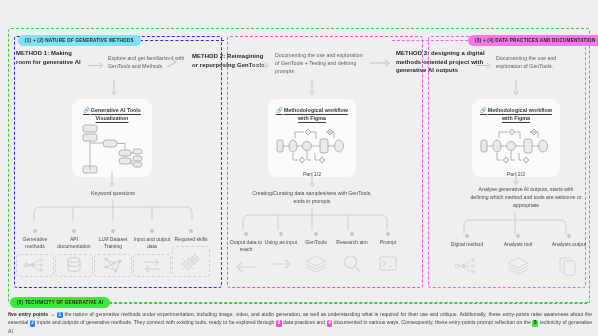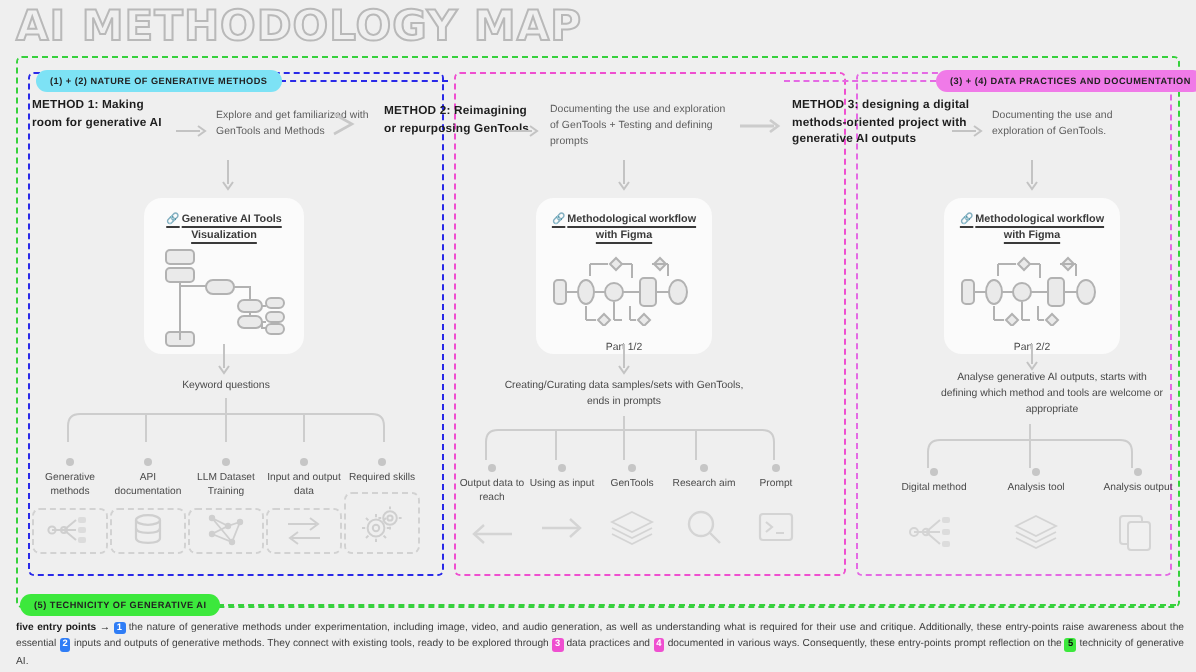--- a/index.html
+++ b/index.html
@@ -124,21 +124,20 @@
   .n2 { background: #2f7df6; }
   .n3 { background: #ef4fd0; }
   .n4 { background: #ef4fd0; }
   .n5 { background: #3ce83c; color: #0a0a0a; }
 </style>
 </head>
 <body>
 
 <div id="stage">
 
-  <div class="title">AI METHODOLOGY MAP</div>
 
   <div class="region" id="region-green"></div>
   <div class="region" id="region-blue"></div>
   <div class="region" id="region-pink"></div>
   <div class="region" id="region-violet"></div>
   <div class="hline" id="dash-top-1"></div>
   <div class="hline" id="dash-top-3"></div>
   <div class="hline" id="dash-top-3b"></div>
   <div class="hline" id="dash-bot"></div>
 

